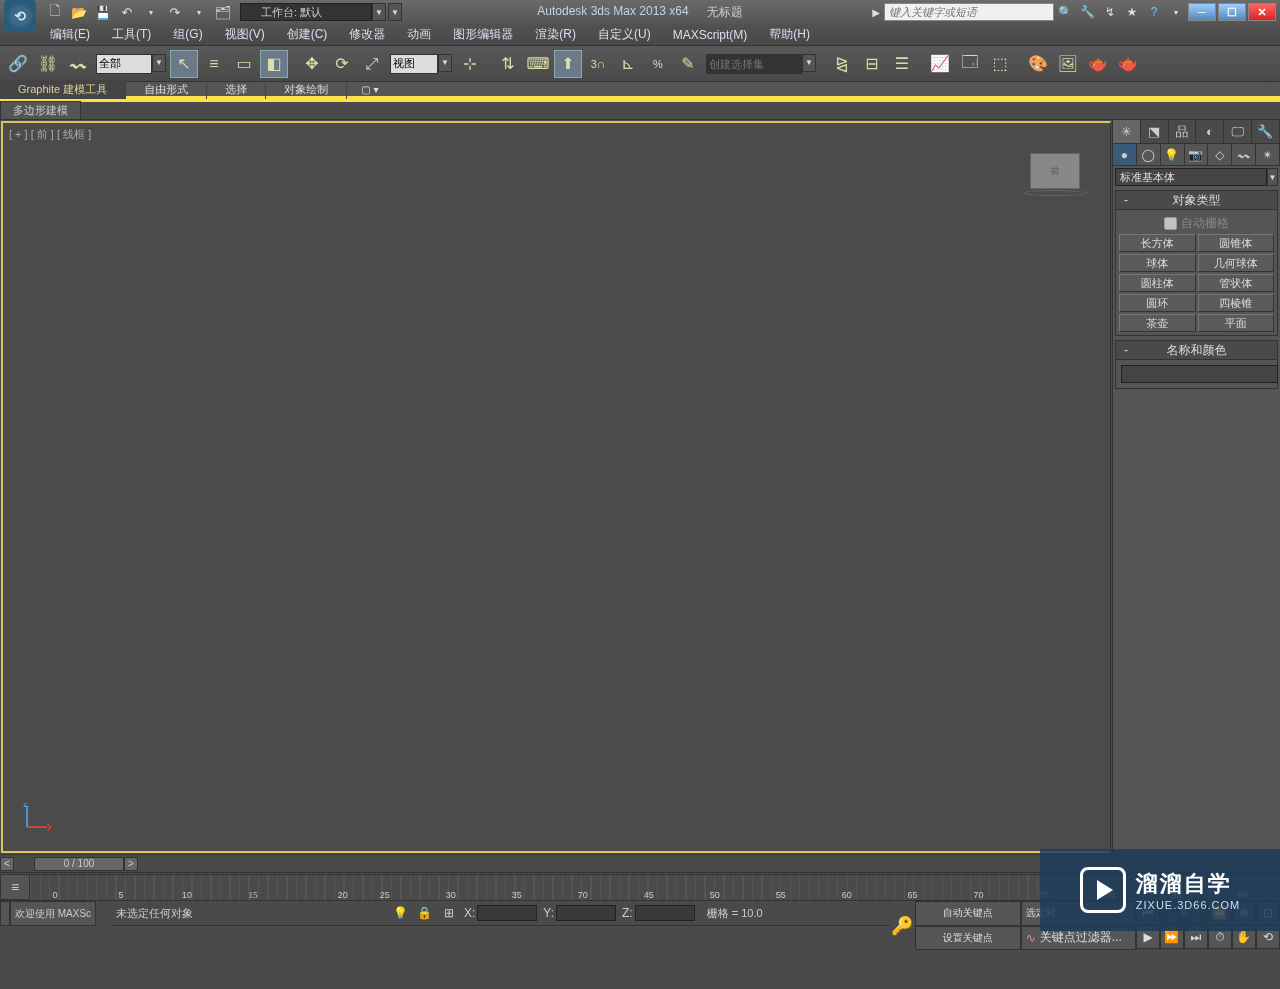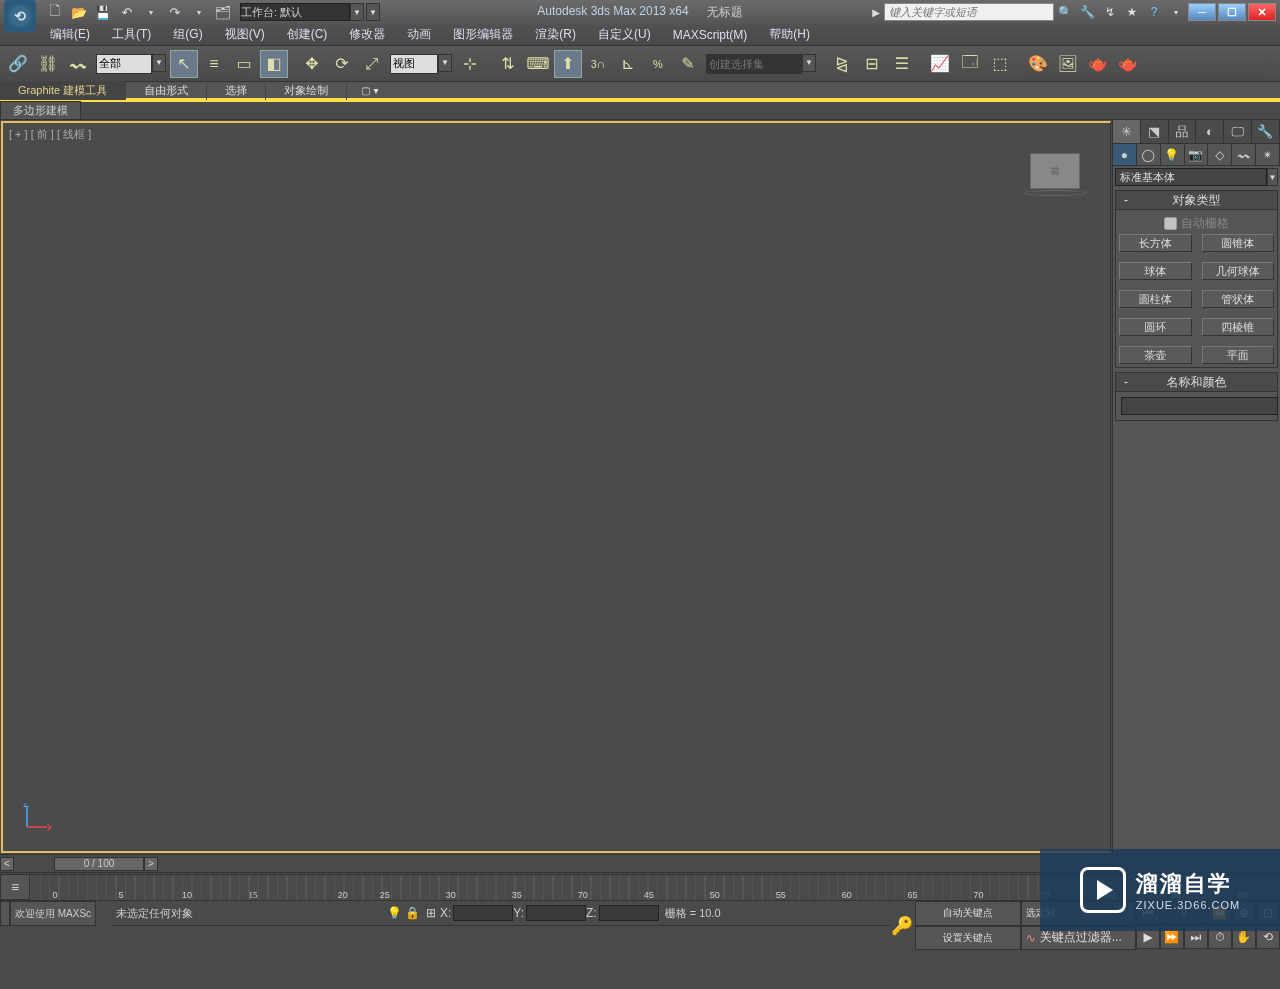--- a/index.html
+++ b/index.html
@@ -2,42 +2,42 @@
 <html><head>
 <meta charset="utf-8">
 <style>
 *{margin:0;padding:0;box-sizing:border-box;font-family:"Microsoft YaHei",SimSun,Arial,sans-serif;font-size:12px;user-select:none}
 body{background:#4a4a4a;color:#ccc;width:1280px;height:989px;overflow:hidden;position:relative}
 .titlebar{height:24px;background:linear-gradient(#6a6a6a,#555);display:flex;align-items:center;position:relative}
 .app-icon{width:32px;height:32px;background:radial-gradient(circle,#3a6a8a 40%,#2a5a7a 60%);border-radius:4px;margin:0 4px;display:flex;align-items:center;justify-content:center;color:#cde;font-weight:bold;font-size:14px;position:relative;top:4px;z-index:10}
 .qat{display:flex;gap:2px;align-items:center;margin-left:4px}
 .qat-btn{width:22px;height:20px;display:flex;align-items:center;justify-content:center;color:#ddd;font-size:13px;cursor:pointer}
 .workspace-dd{margin-left:6px;display:flex}
-.workspace-dd input{width:110px;height:18px;background:#333;border:1px solid #222;color:#ccc;padding:0 0;font-size:11px}
+.workspace-dd input{width:132px;height:18px;background:#333;border:1px solid #222;color:#ccc;padding:0 20px;font-size:11px}
 .dd-arrow{width:14px;height:18px;background:#555;border:1px solid #333;display:flex;align-items:center;justify-content:center;color:#ddd;font-size:8px}
 .title-center{position:absolute;left:50%;transform:translateX(-50%);display:flex;gap:18px;color:#bcd4e6;font-size:12px}
 .title-center .doc{color:#ccc}
 .search-area{margin-left:auto;display:flex;align-items:center;gap:2px;margin-right:4px}
 .search-area .tri{color:#ddd;font-size:10px;margin-right:2px}
 .search-input{width:170px;height:18px;background:#f0f0f0;border:1px solid #888;color:#888;font-style:italic;padding:0 4px;font-size:11px}
 .tb-icon{width:20px;height:20px;display:flex;align-items:center;justify-content:center;cursor:pointer;color:#ddd}
 .winctrls{display:flex;gap:2px}
 .winbtn{width:28px;height:18px;border:1px solid #888;display:flex;align-items:center;justify-content:center;font-size:11px;font-weight:bold;cursor:pointer}
 .winbtn.min{background:linear-gradient(#9cf,#58b);color:#fff}
 .winbtn.max{background:linear-gradient(#9cf,#58b);color:#fff}
 .winbtn.close{background:linear-gradient(#f66,#d22);color:#fff}
 .menubar{height:22px;background:linear-gradient(#525252,#484848);display:flex;align-items:center;padding-left:40px;gap:2px;border-bottom:1px solid #333}
 .menu-item{padding:2px 10px;color:#dde;cursor:pointer;font-size:12px}
 .maintoolbar{height:36px;background:linear-gradient(#585858,#4a4a4a);display:flex;align-items:center;padding:0 4px;gap:2px;border-bottom:1px solid #333}
 .mtb-btn{width:28px;height:28px;display:flex;align-items:center;justify-content:center;cursor:pointer;border:1px solid transparent;font-size:16px;color:#dda}
 .mtb-btn.active{background:#6a7a8a;border:1px solid #8aa}
 .mtb-sel{display:flex;margin:0 2px}
 .mtb-sel select,.mtb-sel input{height:20px;background:#ddd;border:1px solid #333;font-size:11px;padding:0 2px}
 .sep{width:6px;height:28px}
-.ribbon{height:20px;background:#555;display:flex;align-items:center;border-bottom:4px solid #fde047}
+.ribbon{height:20px;background:#555;display:flex;align-items:center;border-bottom:6px solid #fde047}
 .rib-tab{padding:2px 18px;color:#ddd;font-size:11px;cursor:pointer;border-right:1px solid #444}
 .rib-tab.active{background:#444;color:#e0d090}
 .rib-expand{margin-left:8px;display:flex;align-items:center;gap:4px;color:#ddd;font-size:10px;padding:0 6px;cursor:pointer}
 .ribbon2{height:18px;background:#4a4a4a;display:flex;align-items:center;border-bottom:1px solid #333}
 .rib2-tab{padding:1px 12px;color:#ccc;font-size:11px;border:1px solid #333;background:#555;cursor:pointer}
 .workarea{display:flex;height:734px}
 .viewport{flex:1;background:#4b4b4b;position:relative;border:2px solid #e0c060;border-right:1px solid #333;margin:1px}
 .vp-label{position:absolute;top:4px;left:6px;color:#aaa;font-size:11px}
 .vp-axis{position:absolute;bottom:18px;left:18px;width:30px;height:30px}
 .vp-cube{position:absolute;top:30px;right:30px;width:50px;height:36px;background:#888;border:1px solid #666;display:flex;align-items:center;justify-content:center;color:#555;font-size:9px}
@@ -52,36 +52,36 @@
 .cp-dd{display:flex;margin:2px}
 .cp-dd input{flex:1;height:18px;background:#444;border:1px solid #222;color:#ddd;padding:0 4px;font-size:11px}
 .rollout{margin:2px;border:1px solid #333;background:#555}
 .ro-head{background:#4a4a4a;padding:2px 6px;display:flex;align-items:center;font-size:11px;color:#ddd;border-bottom:1px solid #333;cursor:pointer}
 .ro-head .minus{margin-right:auto;margin-left:2px}
 .ro-head .ttl{position:absolute;left:50%;transform:translateX(-50%)}
 .ro-head{position:relative}
 .ro-body{padding:3px}
 .autogrid{display:flex;align-items:center;justify-content:center;gap:4px;color:#888;font-size:11px;padding:2px}
 .autogrid input{accent-color:#666}
-.btn-grid{display:grid;grid-template-columns:1fr 1fr;gap:10px}
+.btn-grid{display:grid;grid-template-columns:1fr 1fr;gap:2px}
 .obj-btn{height:18px;background:#5a5a5a;border:1px solid #333;border-top-color:#777;border-left-color:#777;color:#ddd;font-size:11px;display:flex;align-items:center;justify-content:center;cursor:pointer}
 .name-row{display:flex;gap:2px;padding:2px}
 .name-row input{flex:1;height:18px;background:#444;border:1px solid #222;color:#ddd}
 .timeslider{height:18px;background:#4a4a4a;display:flex;align-items:center;border-top:1px solid #333}
 .ts-arrow{width:14px;height:14px;background:#666;border:1px solid #333;display:flex;align-items:center;justify-content:center;font-size:10px;cursor:pointer}
-.ts-handle{width:90px;height:14px;background:#666;border:1px solid #333;display:flex;align-items:center;justify-content:center;font-size:10px;margin-left:40px;cursor:pointer}
+.ts-handle{width:90px;height:14px;background:#666;border:1px solid #333;display:flex;align-items:center;justify-content:center;font-size:10px;margin-left:20px;cursor:pointer}
 .trackbar{height:28px;background:#4a4a4a;display:flex;align-items:flex-end;border-top:1px solid #333;position:relative}
 .tb-btn-left{width:30px;height:26px;background:#555;border:1px solid #333;display:flex;align-items:center;justify-content:center;cursor:pointer;font-size:14px}
 .ruler{flex:1;height:26px;position:relative;background:repeating-linear-gradient(90deg,#555 0,#555 1px,transparent 1px,transparent 9.5px);border-top:1px solid #333}
 .ruler .tick{position:absolute;bottom:0;font-size:9px;color:#ccc;transform:translateX(-50%)}
 .statusbar{height:50px;background:#4a4a4a;display:flex;border-top:1px solid #333}
 .sb-left{width:112px;display:flex;flex-direction:row}
 .sb-left .row{height:25px;border:1px solid #333;background:#555;display:flex;align-items:center;padding:0 4px;font-size:10px;color:#ccc}
 .sb-mid{flex:1;display:flex;flex-direction:column}
-.sb-mid .row{height:25px;display:flex;align-items:center;padding:0 4px;border-bottom:1px solid #333}
+.sb-mid .row{height:25px;display:flex;align-items:center;gap:6px;padding:0 4px;border-bottom:1px solid #333}
 .prompt{color:#ccc;font-size:11px;flex:0 0 270px}
 .sb-icon{width:18px;height:18px;display:flex;align-items:center;justify-content:center;color:#ccc;cursor:pointer}
 .coord{display:flex;align-items:center;gap:2px;color:#ccc;font-size:11px}
 .coord input{width:60px;height:16px;background:#3a3a3a;border:1px solid #222;color:#ccc;padding:0 2px;font-size:10px}
 .grid-lbl{color:#ccc;font-size:11px;padding:0 6px}
 .sb-right{width:390px;display:flex}
 .keyarea{display:flex;flex-direction:column;width:110px}
 .keybtn{height:25px;border:1px solid #333;background:#555;display:flex;align-items:center;justify-content:center;font-size:10px;color:#ddd;cursor:pointer}
 .pb-btn{width:24px;height:24px;border:1px solid #333;background:#555;display:flex;align-items:center;justify-content:center;cursor:pointer;font-size:12px;color:#ddd}
 .watermark{position:absolute;right:0;bottom:58px;width:240px;height:82px;background:rgba(30,60,90,0.85);display:flex;align-items:center;justify-content:center;gap:10px;padding:8px}

